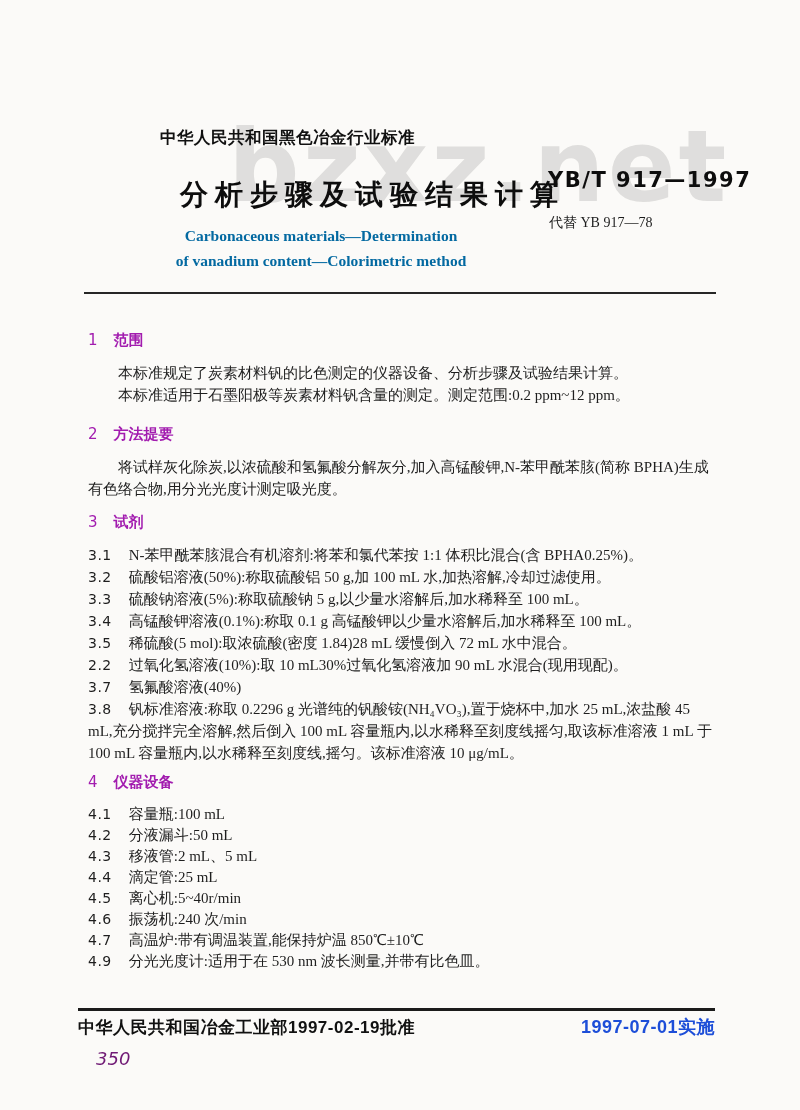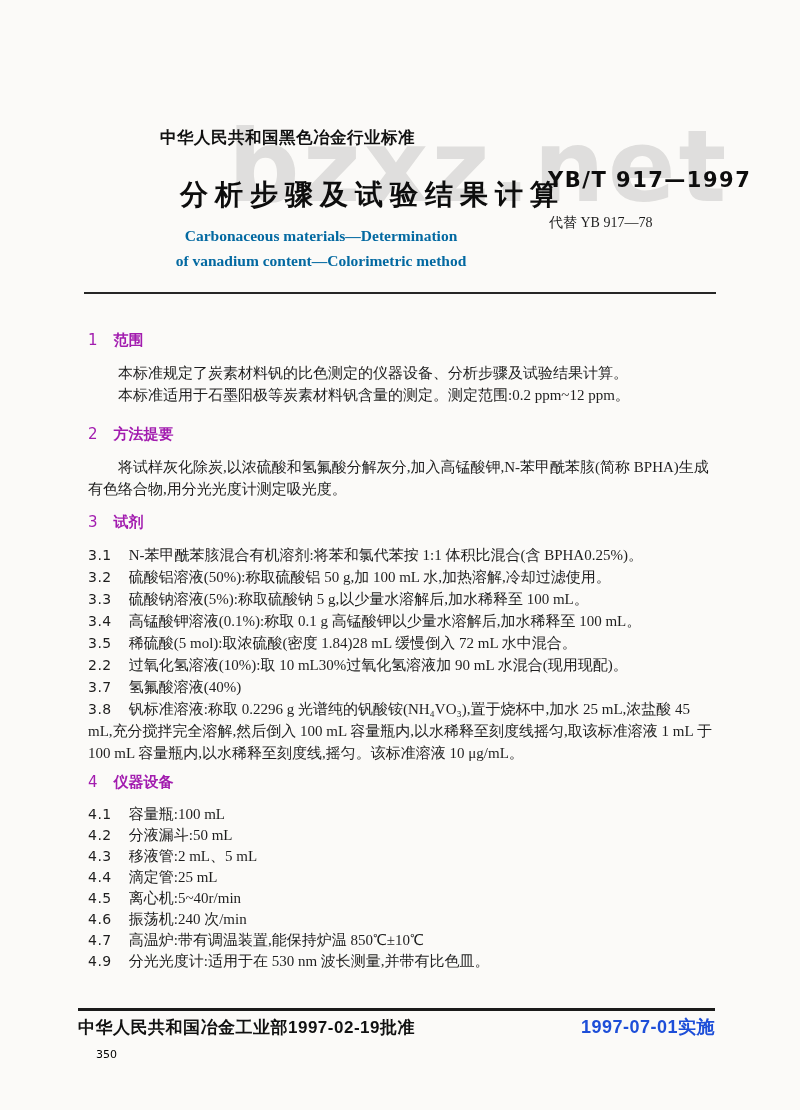--- a/index.html
+++ b/index.html
@@ -70,21 +70,21 @@
   .footer-approve {
     font-family:"Liberation Sans", sans-serif; font-weight:bold;
     font-size:17px; color:#111; letter-spacing:0.5px;
   }
   .footer-impl {
     font-family:"Liberation Sans", sans-serif; font-weight:bold;
     font-size:18px; color:#1d4ed8; letter-spacing:0.5px;
   }
   .page-number {
     position:absolute; left:96px; top:1048px; z-index:1;
-    font-size:11px; color:#000000; font-family:"DejaVu Sans", sans-serif;
+    font-size:18px; color:#701a75; font-family:"DejaVu Sans", sans-serif;font-style:italic;
   }
 </style>
 </head>
 <body>
 
 <div class="page">
 
   <div class="watermark">bzxz.net</div>
 
   <div class="hdr-class">中华人民共和国黑色冶金行业标准</div>

